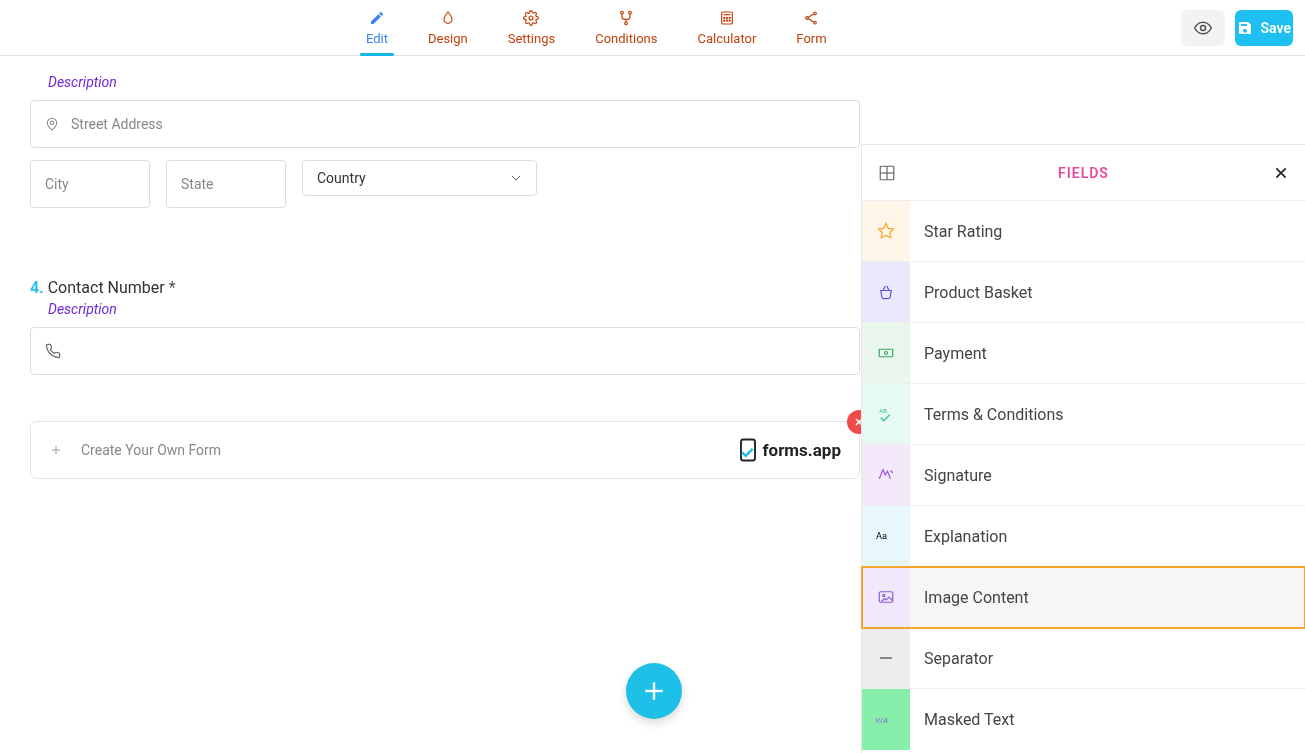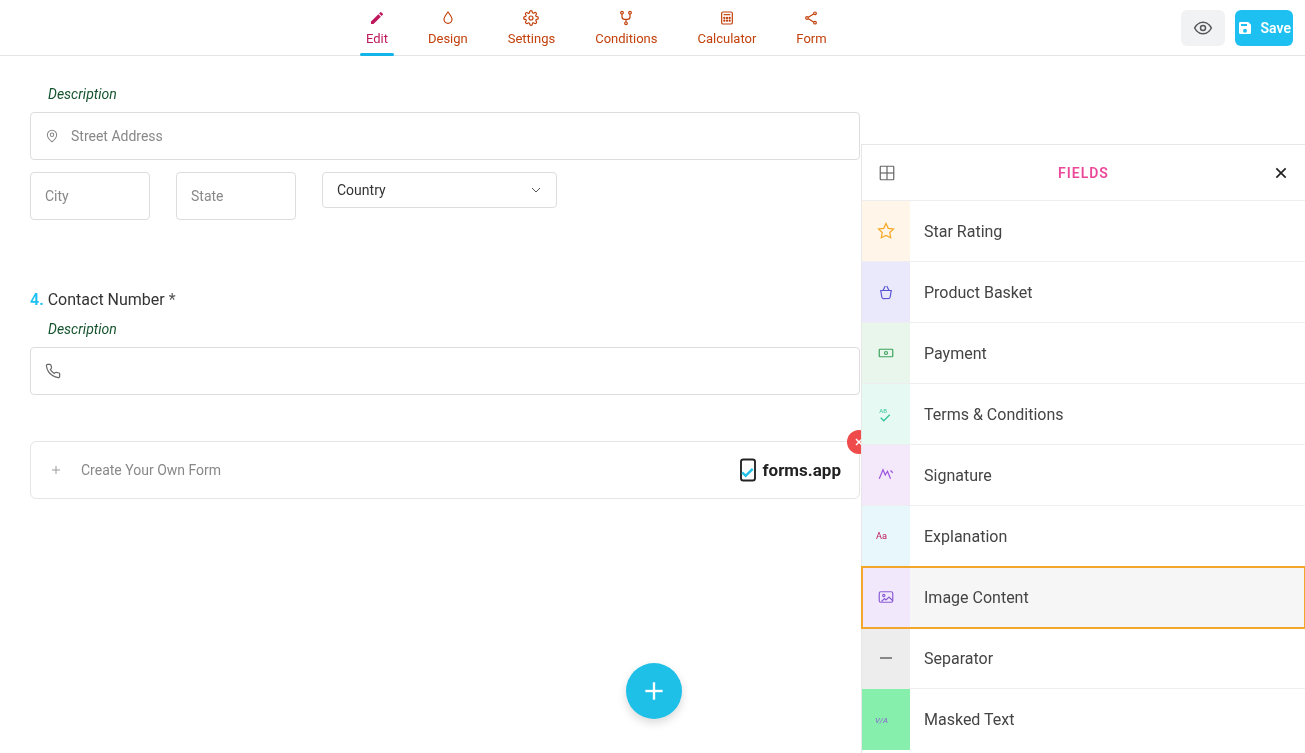--- a/index.html
+++ b/index.html
@@ -32,21 +32,21 @@
     align-items: center;
     justify-content: center;
     gap: 4px;
     padding: 0 6px;
     color: #c2410c;
     cursor: pointer;
     position: relative;
   }
   .top-tab .icon { width: 18px; height: 18px; display:flex; align-items:center; justify-content:center; }
   .top-tab .lbl { font-size: 13px; }
-  .top-tab.active { color: #be185d; }
+  .top-tab.active { color: #3b82f6; }
   .top-tab.active::after {
     content:"";
     position:absolute;
     left: 0; right: 0; bottom: -1px;
     height: 3px;
     background: #13b4e8;
     border-radius: 2px;
   }
 
   .topbar .right { display:flex; align-items:center; gap:10px; }
@@ -69,39 +69,39 @@
   }
 
   
   .canvas {
     position: relative;
     max-width: 830px;
     margin-left: 30px;
     padding-top: 18px;
   }
   .desc {
-    color:#14532d;
+    color:#6d28d9;
     font-style: italic;
     font-size: 14px;
-    margin: 12px 0 10px 18px;
+    margin: 0 0 10px 18px;
   }
   .field-box {
     border: 1px solid #ddd;
     border-radius: 4px;
     height: 48px;
     display:flex;
     align-items:center;
     padding: 16px 14px;
     color:#888;
     gap: 12px;
     background:#fff;
   }
   .address-row {
     display:flex;
-    gap: 26px;
+    gap: 16px;
     margin-top: 12px;
   }
   .address-row .small {
     width: 120px;
     height: 48px;
     border:1px solid #ddd;
     border-radius:4px;
     display:flex; align-items:center;
     padding:0 14px; color:#888;
   }
@@ -194,21 +194,21 @@
     display:flex; align-items:center; justify-content:center;
     flex-shrink:0;
   }
   .field-item .lbl { padding-left: 14px; font-size:16px; }
 
   .icon-tile.star { background:#fff6e9; color:#f5a623; }
   .icon-tile.basket { background:#eae9fb; color:#5a55d6; }
   .icon-tile.payment { background:#e9f6ec; color:#3da35d; }
   .icon-tile.terms { background:#e6faf3; color:#34c39a; }
   .icon-tile.signature { background:#f3e9fb; color:#9b51e0; }
-  .icon-tile.explain { background:#e8f7fb; color:#be185d; }
+  .icon-tile.explain { background:#e8f7fb; color:#000000; }
   .icon-tile.image { background:#f1e9fb; color:#8b5cd6; }
   .icon-tile.sep { background:#ededed; color:#666; }
   .icon-tile.masked { background:#86efac; color:#8b5cd6; }
 
   .field-item.highlight {
     outline: 2px solid #f2a72a;
     outline-offset: -1px;
     background:#f6f6f6;
     z-index: 2;
   }

